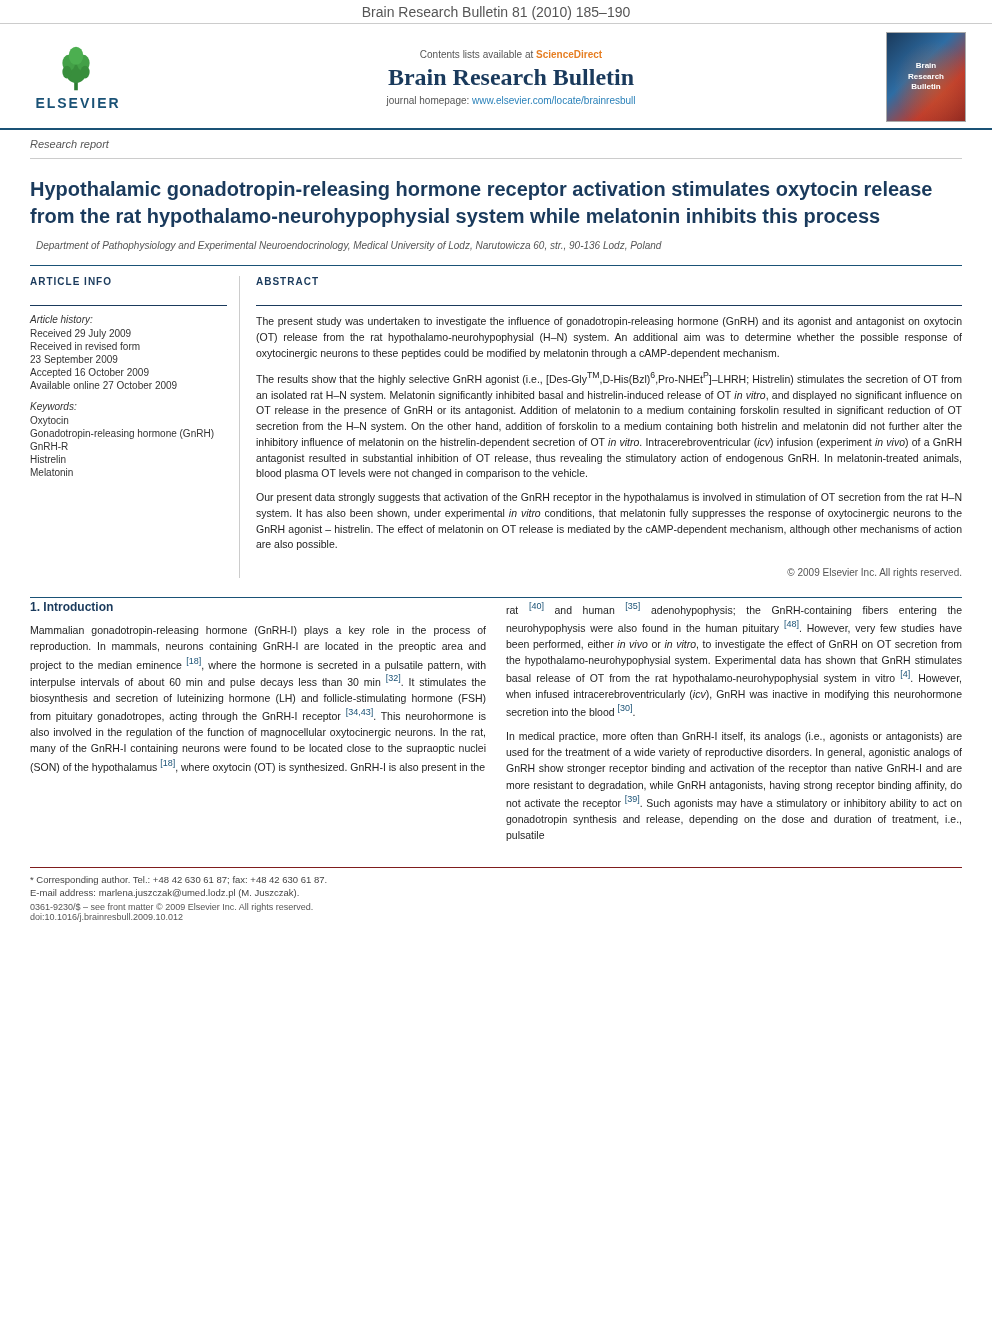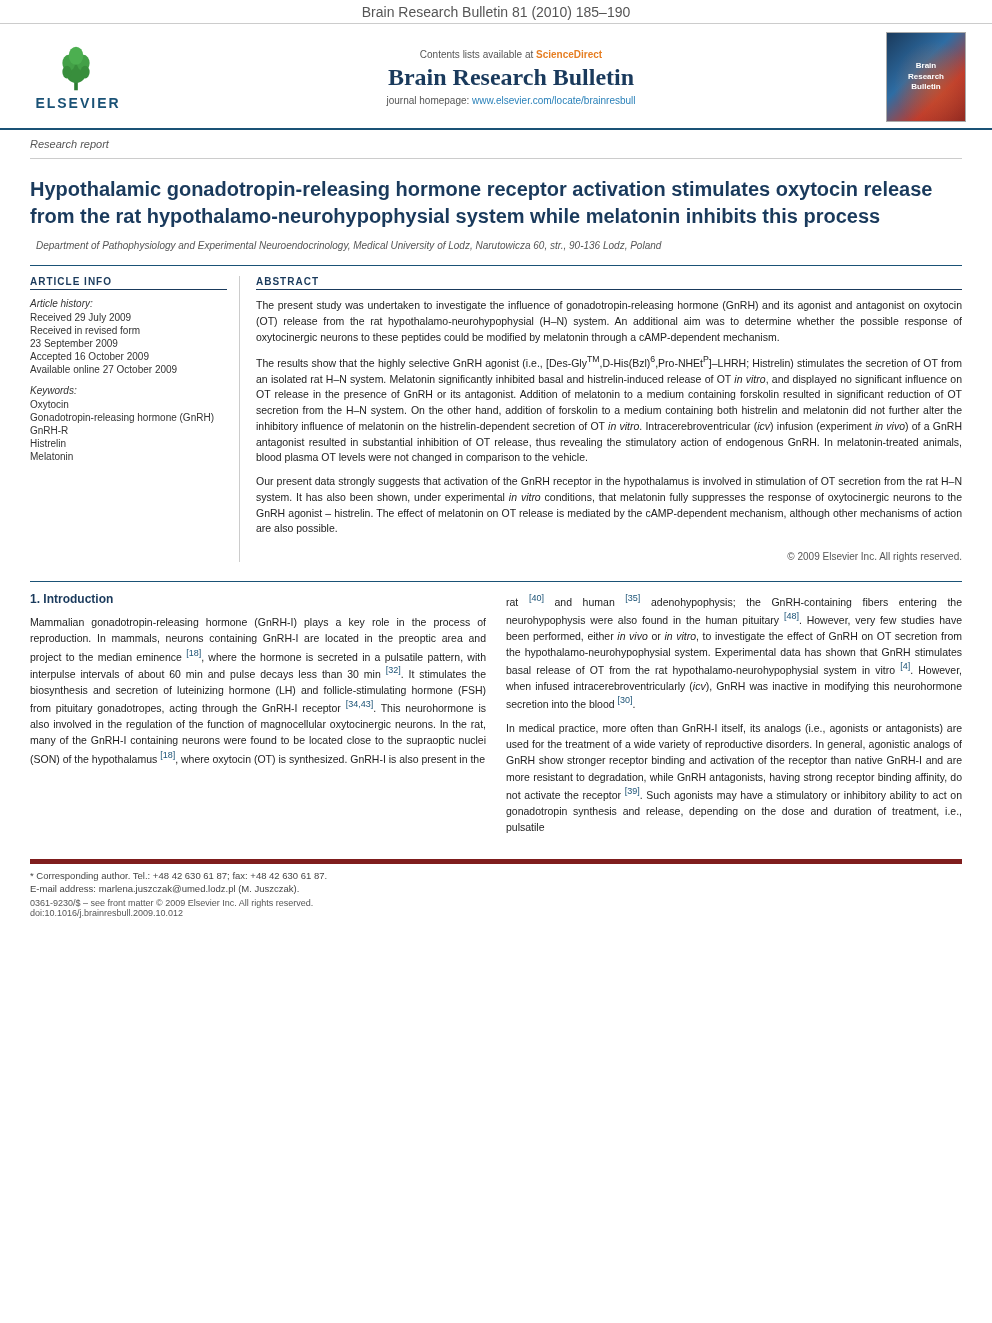--- a/index.html
+++ b/index.html
@@ -181,21 +181,21 @@
       padding-right: 12px;
     }
 
     .section-label {
       font-size: 10px;
       font-weight: bold;
       letter-spacing: 1px;
       text-transform: uppercase;
       color: #1a3a5c;
       border-bottom: 1px solid #1a3a5c;
-      padding-bottom: 2px;
+      padding-bottom: 18px;
       margin-bottom: 8px;
     }
 
     .info-subhead {
       font-size: 10px;
       font-style: italic;
       color: #333;
       margin-bottom: 3px;
     }
 
@@ -237,21 +237,21 @@
     .copyright {
       font-size: 10px;
       color: #555;
       text-align: right;
       margin-top: 14px;
     }
 
     
     .body-section {
       border-top: 1px solid #1a5276;
-      padding-top: 10px;
+      padding-top: 2px;
       margin-top: 19px;
     }
 
     .two-col-body {
       display: flex;
       gap: 20px;
     }
 
     .body-col {
       flex: 1;
@@ -281,21 +281,21 @@
 
     .ref {
       font-size: 9px;
       vertical-align: super;
       color: #1a5276;
     }
 
     
     .footer-notes {
       margin-top: 16px;
-      border-top: 5px solid #7f1d1d;
+      border-top: 1px solid #7f1d1d;
       padding-top: 6px;
     }
 
     .footnote {
       font-size: 9.5px;
       color: #444;
       margin-bottom: 2px;
     }
 
     .issn-line {

